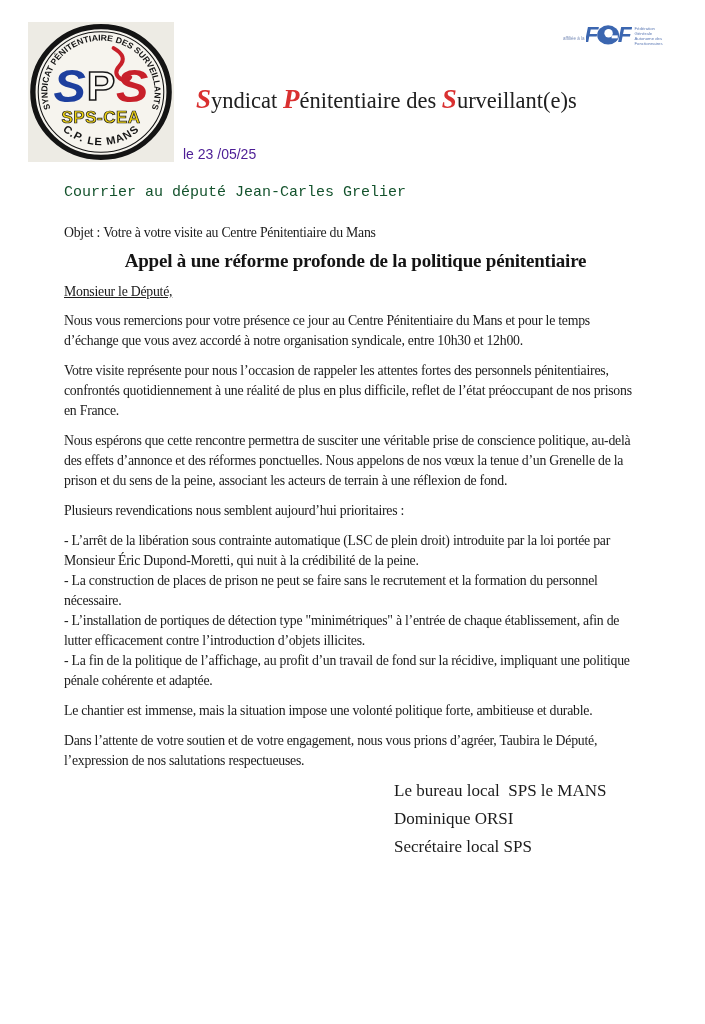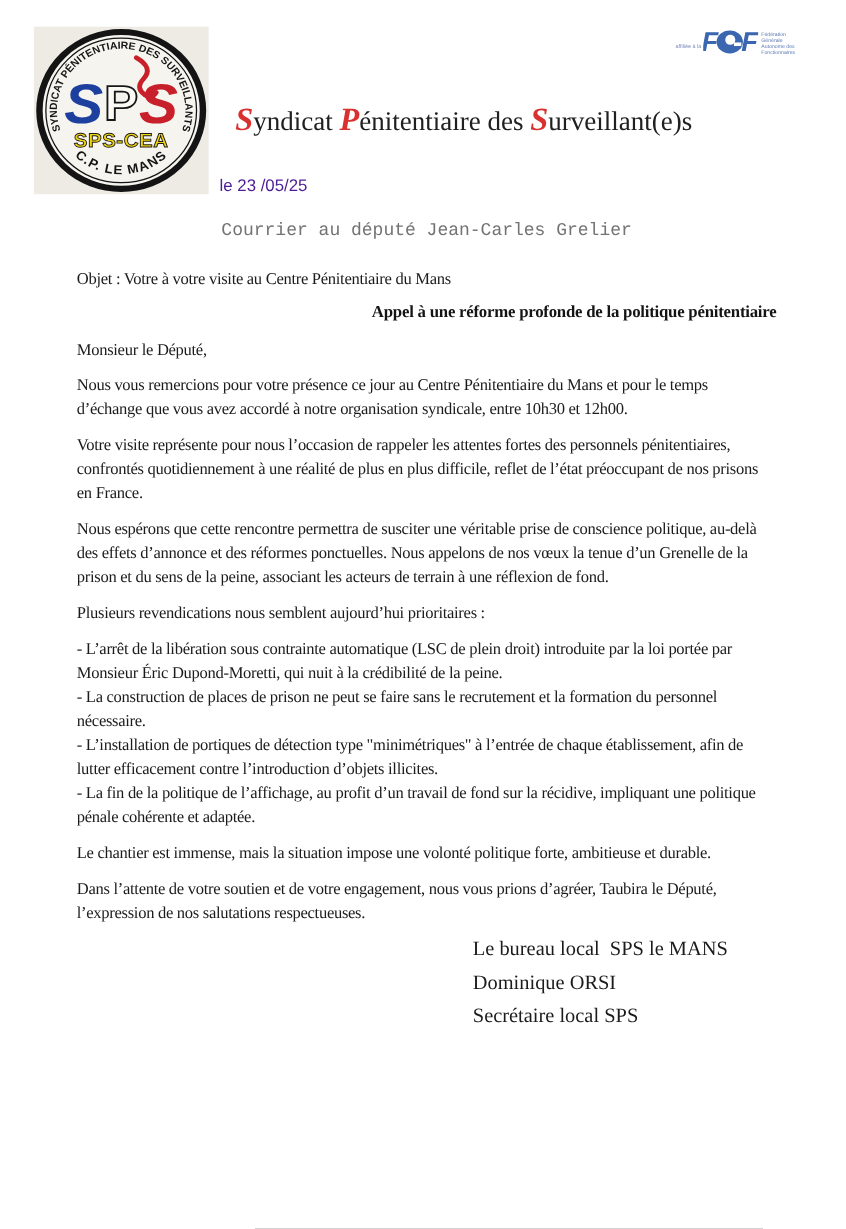--- a/index.html
+++ b/index.html
@@ -50,30 +50,30 @@
     font-size:13.8px;line-height:20px;
     letter-spacing:-0.25px;
     color:#1b1b1b;
     text-align:left;
   }
   .letter p{margin:0 0 10px 0;}
   .courrier-line{
     font-family:"Liberation Mono","DejaVu Sans Mono",monospace;
     font-size:15px;letter-spacing:0;
     margin:0 0 20px 0 !important;
-    color:#737373;white-space:pre;text-align:center;
+    color:#14532d;white-space:pre;
   }
   .objet-line{margin:0 0 6px 0 !important;}
   .heading{
-    font-size:14px;font-weight:bold;
-    text-align:right;letter-spacing:-0.2px;
+    font-size:19px;font-weight:bold;
+    text-align:center;letter-spacing:-0.2px;
     margin:0 0 9px 0;line-height:24px;color:#141414;
     font-family:"Liberation Serif",serif;
   }
-  .salutation{margin-bottom:9px !important;}
+  .salutation{margin-bottom:9px !important;text-decoration:underline;}
   .demands{margin:0 0 10px 0;}
   .demands p{margin:0;}
   .signature{
     margin:2px 0 17px 330px;
     font-family:Liberation Serif, serif;
     font-size:17px;letter-spacing:0;
   }
   .signature p{margin:0 0 8px 0;white-space:pre;}
 </style>
 </head>

